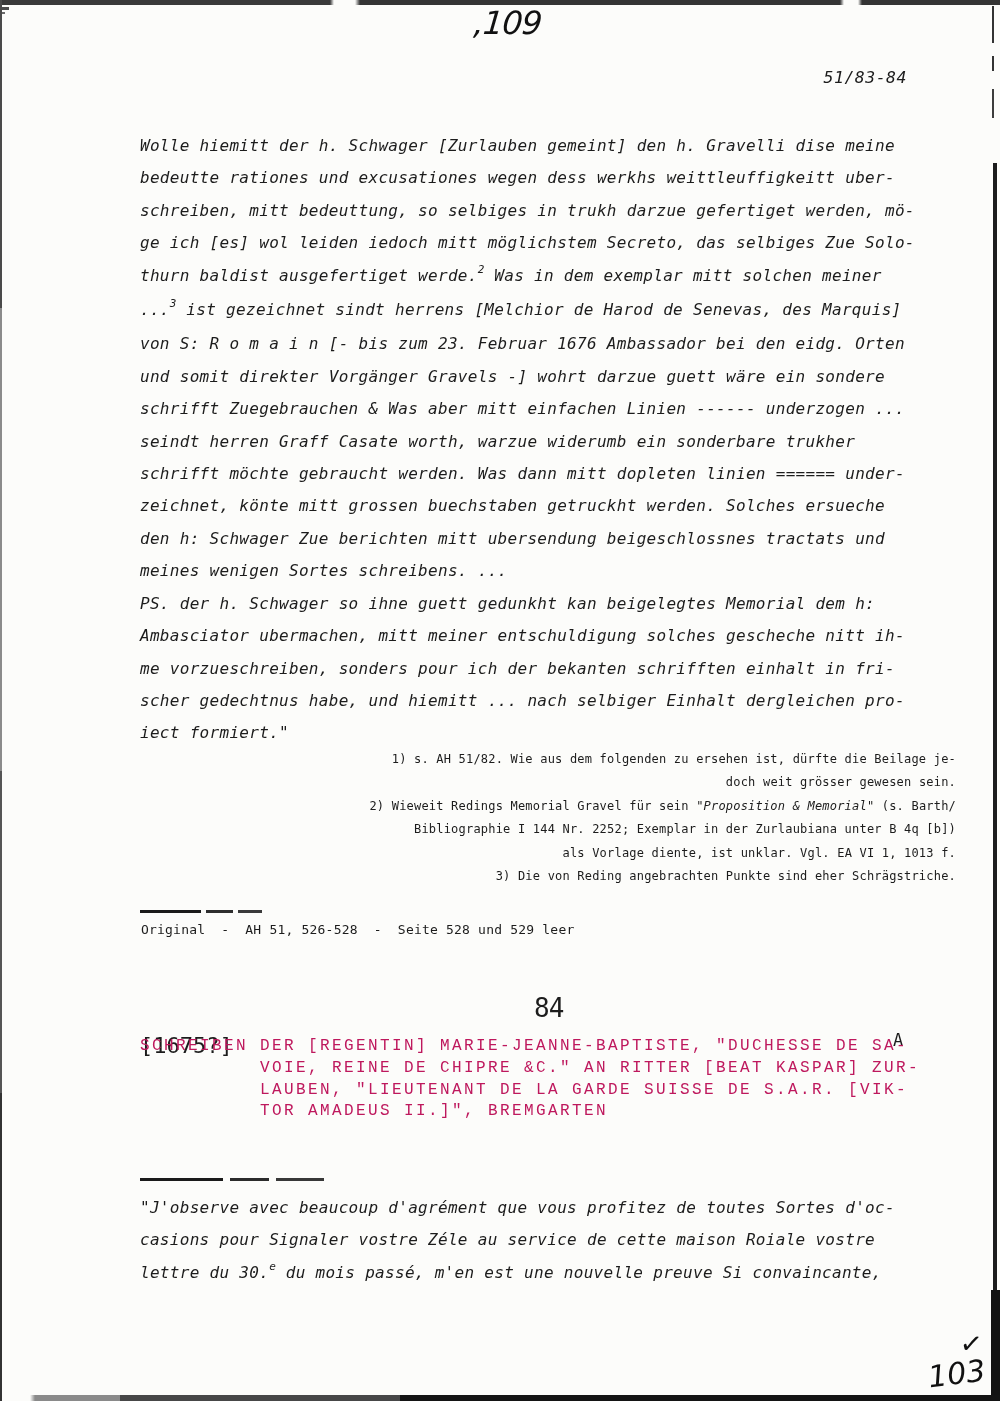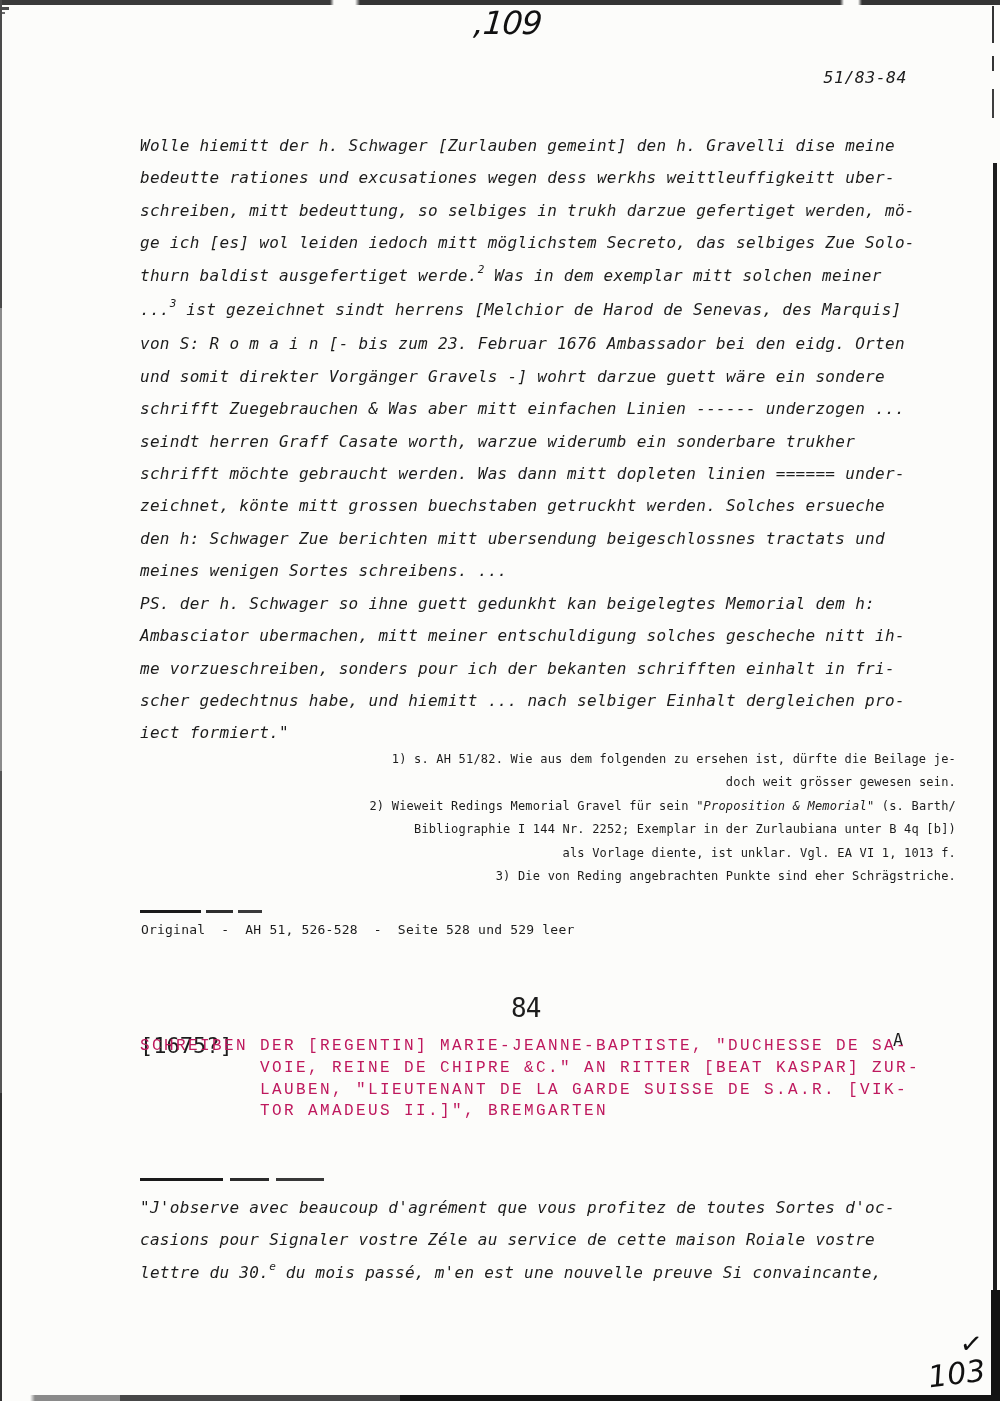--- a/index.html
+++ b/index.html
@@ -43,21 +43,21 @@
     font-size:12px; line-height:23.4px; letter-spacing:.2px;text-align:right; }
 
   .rule { background:#1f1f1f; height:3px; position:absolute; }
   .rule-1 { left:140px; top:910px; width:122px;
     background:linear-gradient(90deg,#1a1a1a 0 50%,rgba(0,0,0,0) 50% 54%,#2e2e2e 54% 76%,rgba(0,0,0,0) 76% 80%,#3a3a3a 80% 100%); }
   .rule-2 { left:140px; top:1178px; width:184px;
     background:linear-gradient(90deg,#1a1a1a 0 45%,rgba(0,0,0,0) 45% 49%,#2b2b2b 49% 70%,rgba(0,0,0,0) 70% 74%,#383838 74% 100%); }
 
   .source-line { position:absolute; left:141px; top:922px; font-size:13px; letter-spacing:.2px; white-space:pre; }
 
-  .entry-number { position:absolute; left:511px; top:993px; font-size:26px; letter-spacing:-1px; }
+  .entry-number { position:absolute; left:534px; top:993px; font-size:26px; letter-spacing:-1px; }
   .entry-date { position:absolute; left:140px; top:1033px; font-size:22px; }
   .entry-letter { position:absolute; left:893px; top:1030px; font-size:17px; }
 
   .heading { position:absolute; left:140px; top:1036px; width:820px;
     font-size:16px; line-height:21.8px; letter-spacing:2.4px; color:#be185d;font-family:Liberation Mono, monospace; }
 
   .quote { position:absolute; left:140px; top:1192px; width:810px;
     font-style:italic; font-size:16px; line-height:32.4px; letter-spacing:.3px; }
 </style>
 </head>

